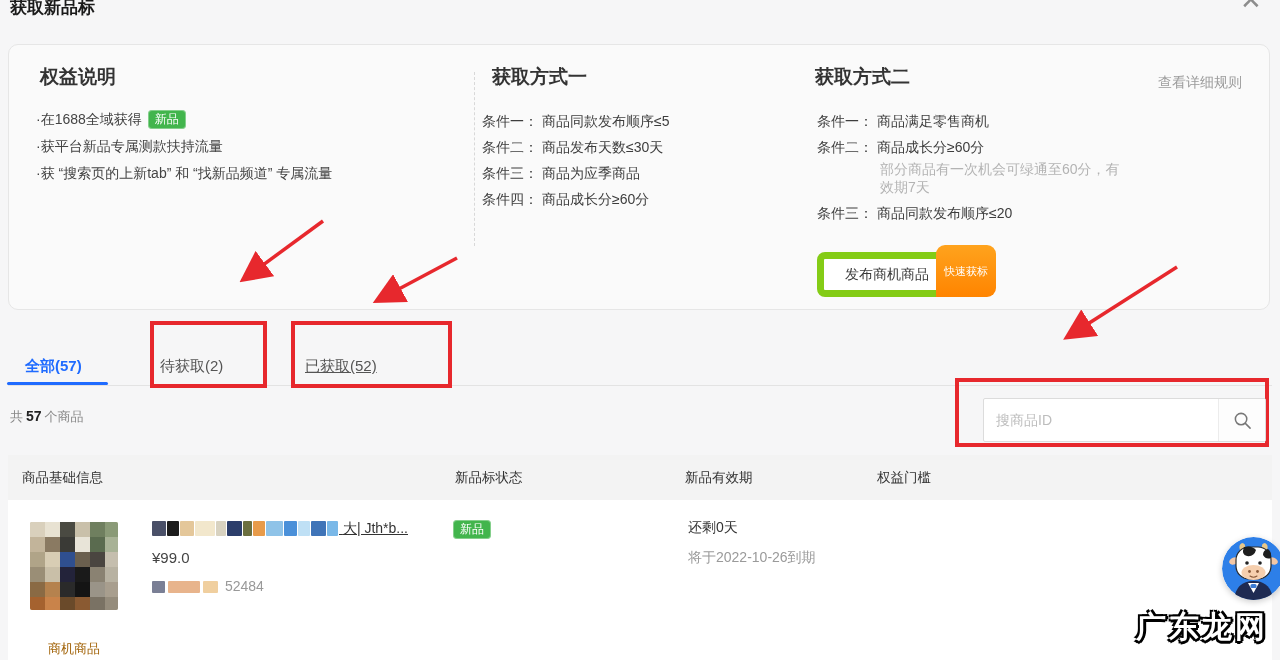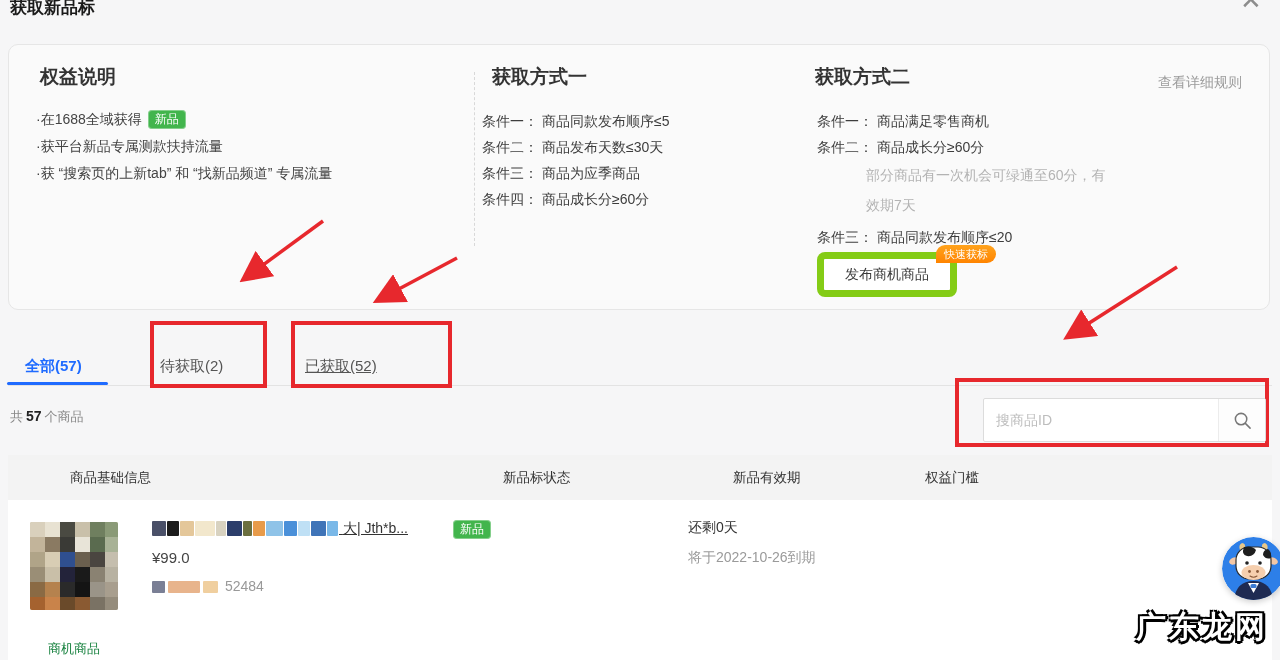--- a/index.html
+++ b/index.html
@@ -12,24 +12,24 @@
   .close-x{left:1240px;top:-13px;font-size:26px;color:#8d8d8d;cursor:pointer;line-height:1;}
 
   
   .card{left:8px;top:44px;width:1260px;height:264px;background:#fafafa;border:1px solid #e6e6e6;border-radius:10px;}
   .sec-h{font-size:19px;font-weight:600;color:#333;}
   .benefit-line{font-size:14px;color:#444;line-height:27px;white-space:nowrap;}
   .badge-green{display:inline-block;background:#42b54d;color:#fff;font-size:12px;line-height:17px;padding:1px 7px;border-radius:4px;margin-left:6px;vertical-align:1px;box-shadow:inset 0 0 0 1px rgba(255,255,255,.35);}
   .dash-div{left:474px;top:72px;height:174px;width:0;border-left:1px dashed #d8d8d8;}
   .cond{font-size:14px;color:#3d3d3d;line-height:26px;white-space:nowrap;}
   .cond .lbl{margin-right:4px;}
-  .cond-note{font-size:14px;color:#b3b3b3;line-height:30px;width:252px;margin-left:49px;}
+  .cond-note{font-size:14px;color:#b3b3b3;line-height:18px;width:252px;margin-left:63px;}
   .rules-link{left:1158px;top:74px;font-size:14px;color:#9b9b9b;cursor:pointer;}
   .pub-btn{left:817px;top:252px;width:126px;height:31px;background:#fff;border:7px solid #84cc16;border-radius:8px;font-size:14px;color:#3a3a3a;text-align:center;line-height:31px;cursor:pointer;}
-  .btn-badge{left:936px;top:245px;background:linear-gradient(180deg,#ffa31d,#ff8400);color:#fff;font-size:11px;line-height:16px;padding:1px 8px;border-radius:9px 9px 9px 0;}
+  .btn-badge{left:936px;top:245px;background:linear-gradient(180deg,#ffa31d,#ff8400);color:#fff;font-size:11px;line-height:16px;padding:18px 8px;border-radius:9px 9px 9px 0;}
 
   
   .tabbar-line{left:8px;top:385px;width:1264px;height:0;border-top:1px solid #e3e3e3;}
   .tab{top:357px;font-size:15px;color:#555;cursor:pointer;}
   .tab.active{color:#1f6bff;font-weight:700;}
   .tab-underline{left:7px;top:382px;width:101px;height:3px;background:#1f6bff;border-radius:2px;}
 
   
   .anno-box{border:4px solid #e7282d;}
   #anno-svg{left:0;top:0;pointer-events:none;}
@@ -39,24 +39,24 @@
   .summary b{color:#222;font-size:14px;margin:0 3px;}
 
   
   .search-wrap{left:983px;top:398px;width:281px;height:42px;background:#fff;border:1px solid #dcdcdc;border-radius:2px;display:flex;align-items:center;}
   .search-input{flex:1;border:none;outline:none;background:transparent;font-size:14px;color:#333;padding:0 12px;height:100%;font-family:inherit;}
   .search-input::placeholder{color:#bdbdbd;}
   .search-btn{width:46px;height:100%;border-left:1px solid #ececec;display:flex;align-items:center;justify-content:center;cursor:pointer;background:#fdfdfd;}
 
   
   .thead{left:8px;top:455px;width:1264px;height:45px;background:#f3f3f3;}
-  .th{top:469px;font-size:13.5px;color:#333;margin-left:48px;}
+  .th{top:469px;font-size:13.5px;color:#333;}
   .rowbg{left:8px;top:500px;width:1264px;height:160px;background:#fff;}
   .prod-img{left:30px;top:522px;width:88px;height:88px;border-radius:2px;overflow:hidden;}
-  .img-label{left:30px;top:640px;width:88px;text-align:center;font-size:13px;color:#15803d;}
+  .img-label{left:30px;top:640px;width:88px;text-align:center;font-size:13px;color:#a16207;}
   .prod-title{left:152px;top:520px;font-size:14px;color:#333;white-space:nowrap;text-decoration:underline;}
   .mos{display:inline-block;height:15px;vertical-align:-3px;margin-right:1px;border-radius:1px;}
   .mos2{display:inline-block;height:12px;vertical-align:-2px;margin-right:3px;border-radius:1px;}
   .prod-price{left:152px;top:549px;font-size:15px;color:#444;}
   .prod-id{left:152px;top:578px;font-size:14px;color:#999;}
   .remain{left:688px;top:519px;font-size:14px;color:#333;}
   .expire{left:688px;top:549px;font-size:14px;color:#9a9a9a;}
   .row-badge{left:453px;top:520px;}
   .row-badge .badge-green{margin-left:0;}
 

